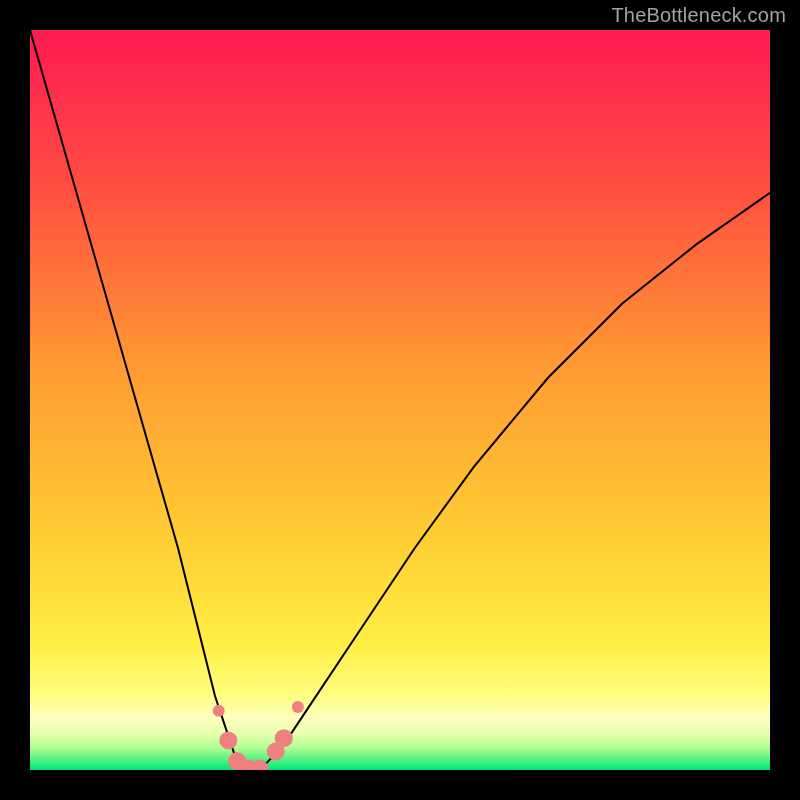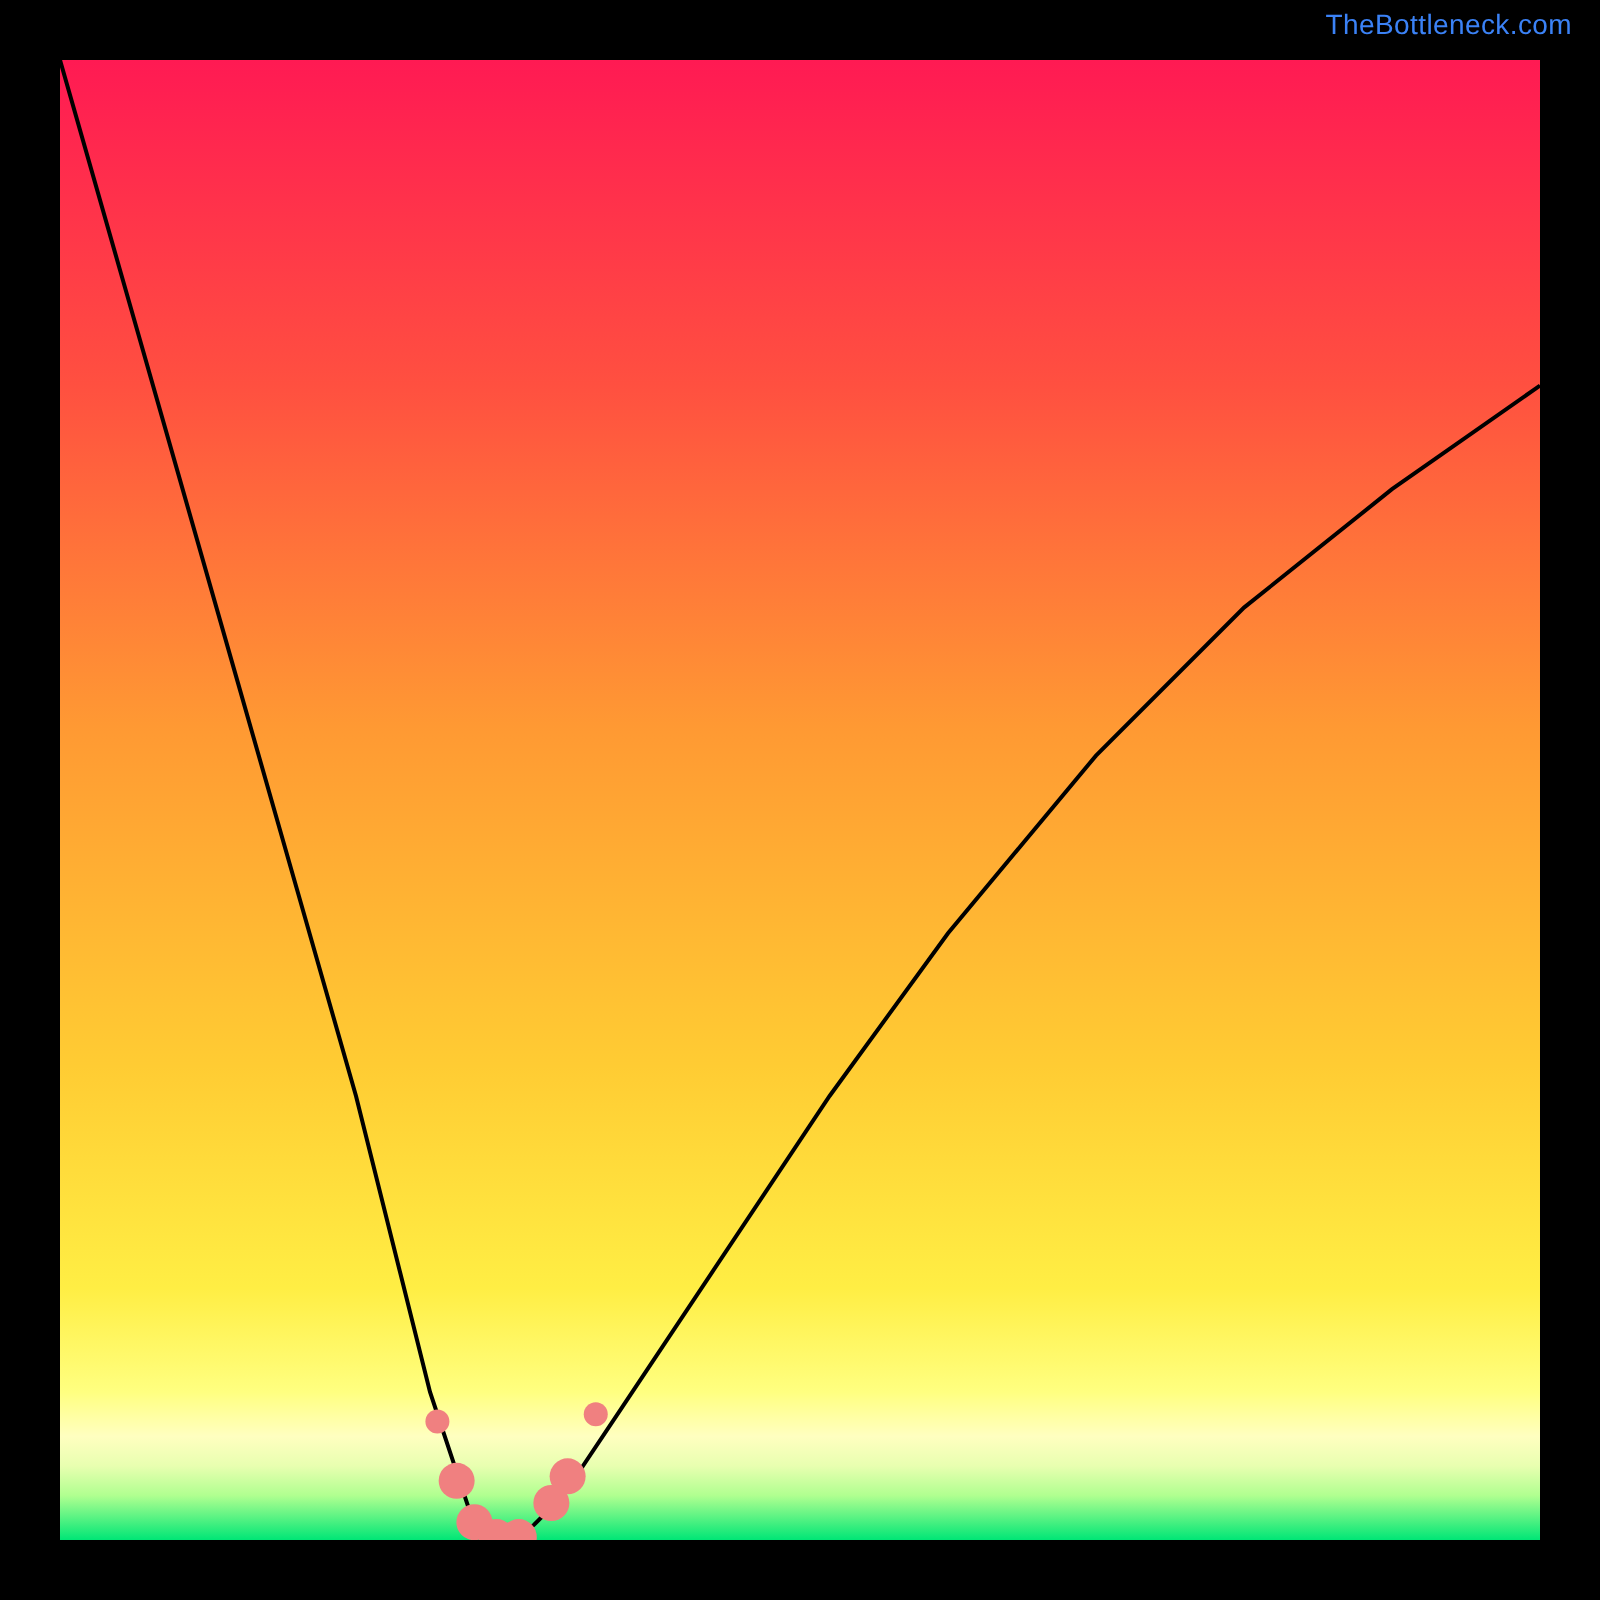--- a/index.html
+++ b/index.html
@@ -14,22 +14,22 @@
   .outer {
     position: relative;
     width: 800px;
     height: 800px;
     background: #000;
   }
   .watermark {
     position: absolute;
     top: 4px;
     right: 14px;
-    color: #3b82f6;
-    font-size: 14px;
+    color: #a3a3a3;
+    font-size: 20px;
     font-weight: 500;
     letter-spacing: 0.2px;
     z-index: 5;
   }
   .plot-wrap {
     position: absolute;
     left: 30px;
     top: 30px;
     width: 740px;
     height: 740px;

